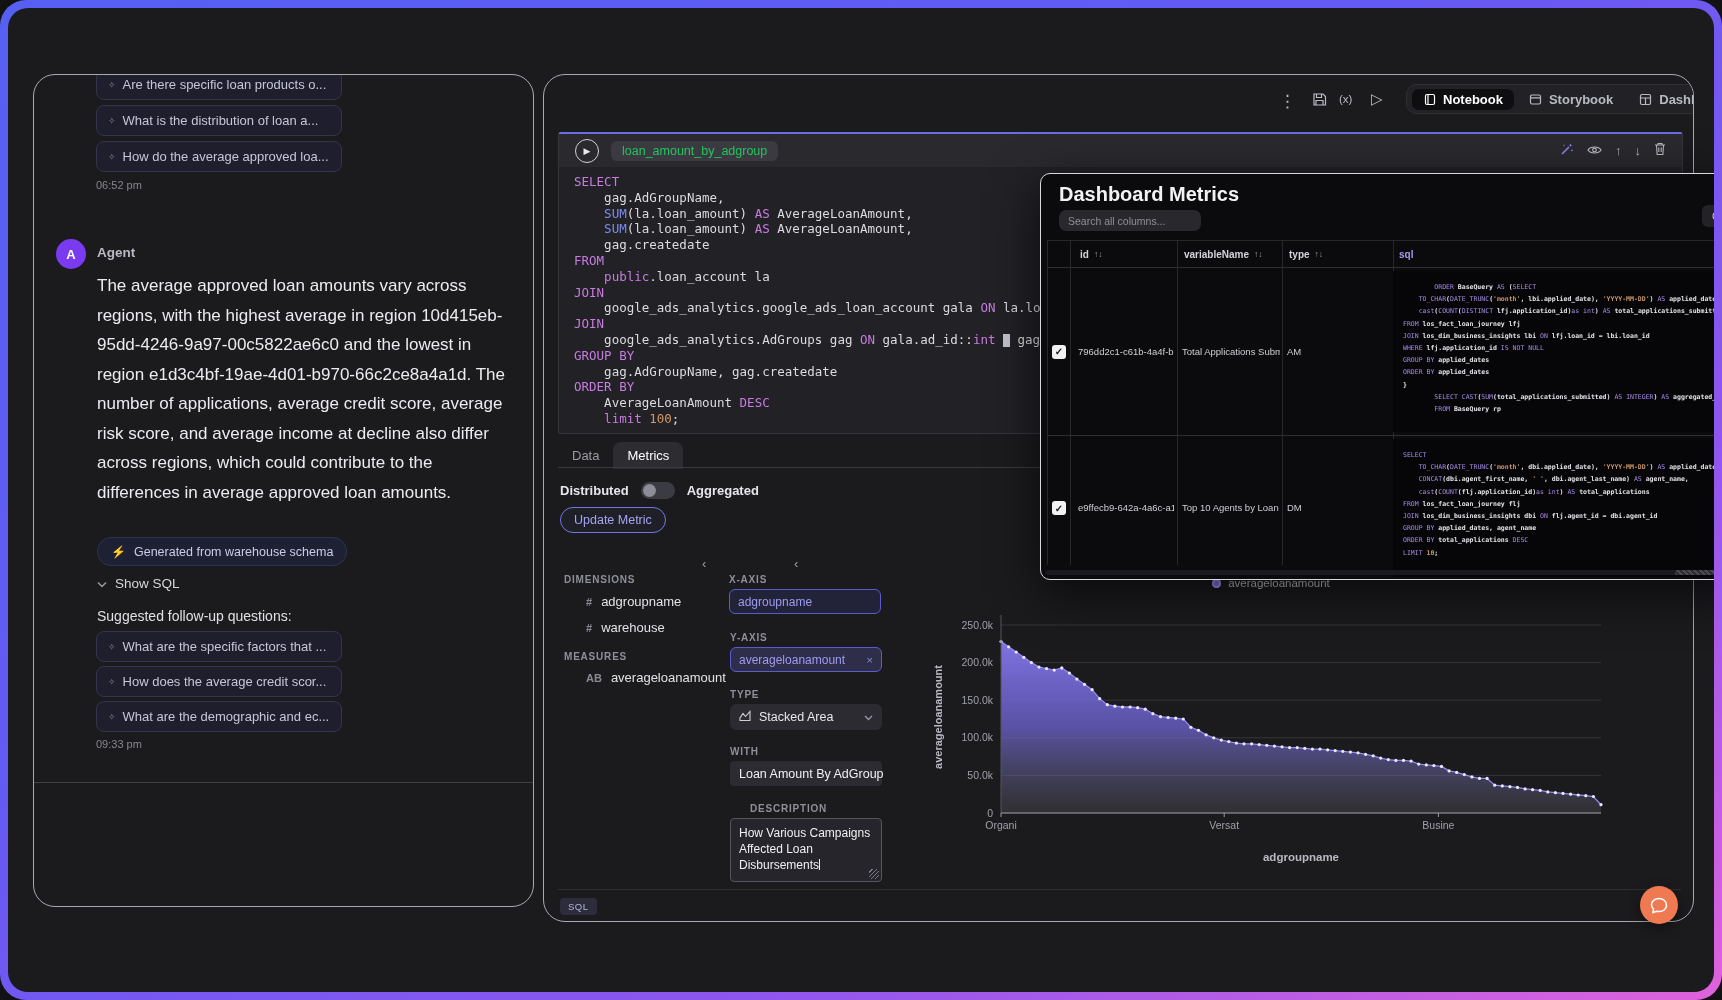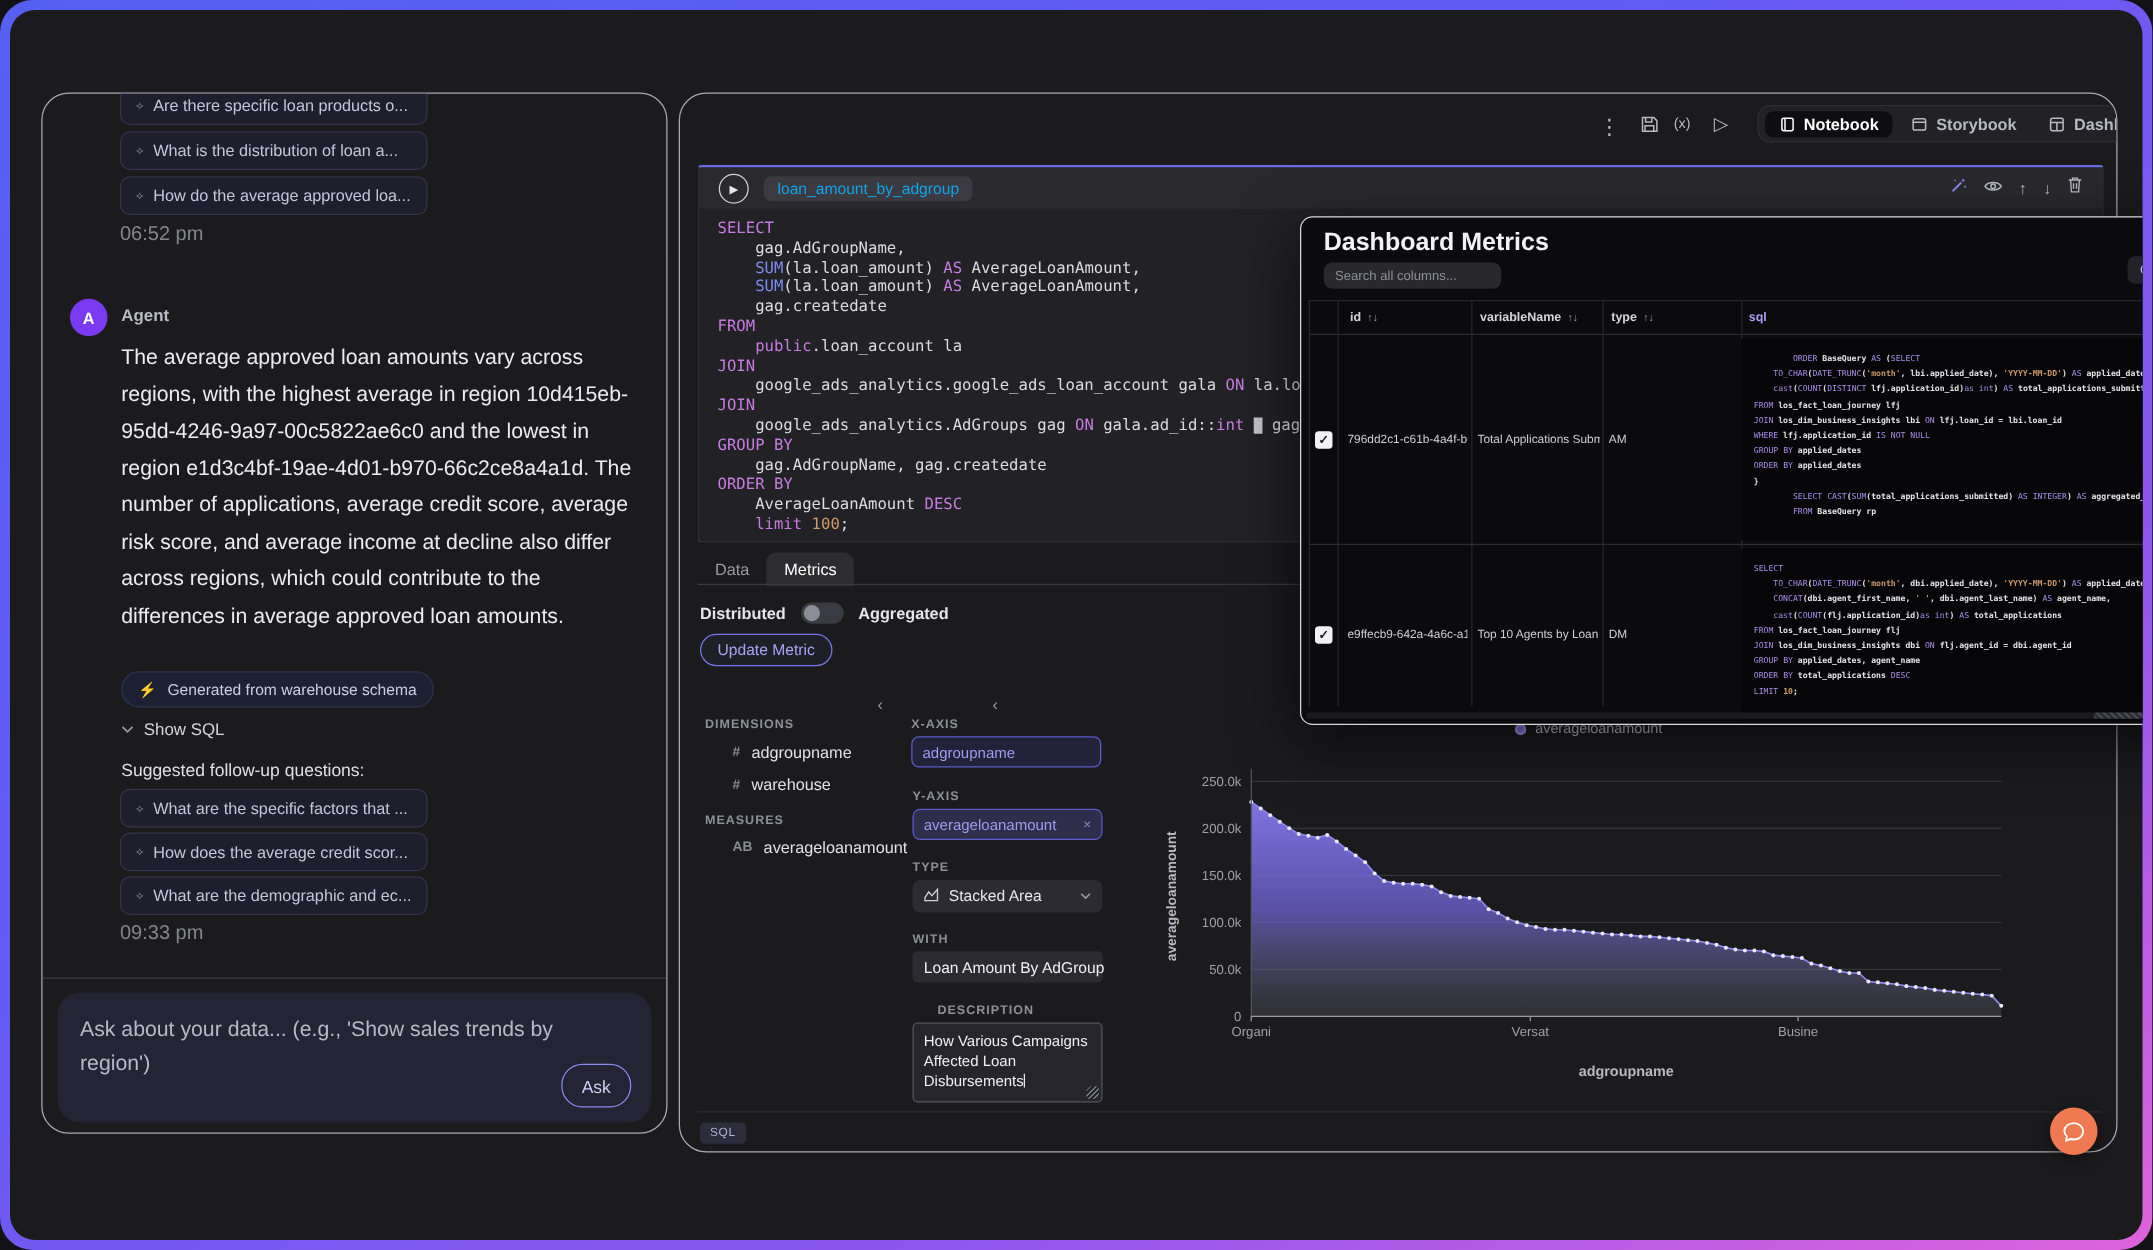--- a/index.html
+++ b/index.html
@@ -7,21 +7,21 @@
          background:linear-gradient(150deg,#5560f2 0%,#635af3 40%,#8e56ee 72%,#df63dc 100%);}
   .inner{position:absolute;left:8px;top:8px;width:1706px;height:984px;background:#1b1b1e;border-radius:20px;overflow:hidden;}
   .abs{position:absolute;}
   .panel{position:absolute;border:1px solid #a9a9b4;border-radius:22px;overflow:hidden;}
 
   
   .chip{display:flex;align-items:center;gap:7px;height:29px;padding:0 11px;border:1px solid #34344c;
         background:#1e1e2c;border-radius:8px;color:#c6c6da;font-size:13px;white-space:nowrap;overflow:hidden;width:222px;}
   .chip .chip-ic{color:#8a8aa8;font-size:9px;flex:0 0 auto;}
   .chips-col{display:flex;flex-direction:column;gap:5px;}
-  .timestamp{color:#85858e;font-size:16px;}
+  .timestamp{color:#85858e;font-size:11px;}
   .avatar{width:30px;height:30px;border-radius:50%;background:#7a3bf0;color:#fff;display:flex;align-items:center;justify-content:center;font-size:13px;font-weight:700;}
   .agent-name{color:#b9b9c2;font-size:13.5px;font-weight:600;}
   .agent-msg{color:#ececf0;font-size:17px;line-height:29.5px;width:420px;}
   .gen-badge{display:inline-flex;align-items:center;gap:8px;height:27px;padding:0 13px;background:#1e2133;
              border:1px solid #2e3450;border-radius:14px;color:#c8cde8;font-size:12.5px;}
   .bolt{color:#f5a73c;font-size:12px;}
   .showsql{display:flex;align-items:center;gap:8px;color:#d6d6da;font-size:13.5px;}
   .chev{color:#9a9aa2;font-size:11px;}
   .followups-title{color:#e0e0e4;font-size:14px;}
   .divider-h{position:absolute;height:1px;background:#3f3f46;}
@@ -36,21 +36,21 @@
              border-radius:10px;padding:3px 5px;height:30px;box-sizing:border-box;}
   .vtab{display:flex;align-items:center;gap:7px;padding:3px 11px;border-radius:7px;color:#b9b9c2;font-size:13px;font-weight:600;}
   .vtab.active{background:#0e0e11;color:#fff;}
   .vtab svg{display:block;}
 
   
   .cell{position:absolute;background:#212126;border:1px solid #35353c;border-top:2px solid #6c6ce0;border-radius:3px;}
   .cell-head{height:33px;background:#29292e;display:flex;align-items:center;}
   .play-circ{width:22px;height:22px;border-radius:50%;border:1.5px solid #d0d0d6;display:flex;align-items:center;justify-content:center;
              color:#e8e8ea;font-size:9px;margin-left:16px;}
-  .cell-title{margin-left:12px;background:#3a3a40;border-radius:6px;padding:3px 11px;color:#0ea5e9;font-size:12.5px;}
+  .cell-title{margin-left:12px;background:#3a3a40;border-radius:6px;padding:3px 11px;color:#22c55e;font-size:12.5px;}
   .cell-icons{margin-left:auto;margin-right:16px;display:flex;align-items:center;gap:13px;color:#b9b9c2;}
   .cell-icons .wand{color:#8b85f0;}
   .code{font-family:"DejaVu Sans Mono",monospace;font-size:12.5px;line-height:15.8px;color:#dcdce0;white-space:pre;
         padding:7px 0 6px 15px;}
   .code .kw{color:#c77ce0;}
   .code .fn{color:#7d8bf0;}
   .code .num{color:#d19a66;}
   .code .cursor{display:inline-block;width:7px;height:13px;background:#c3c3cd;vertical-align:-2px;}
 
   .nb-tab{font-size:13px;color:#9a9aa2;padding:6px 14px;}
@@ -169,24 +169,20 @@
           </div>
           <div class="chip">
             <span class="chip-ic">✧</span>
             <span>What are the demographic and ec...</span>
           </div>
         </div>
     <div class="timestamp abs" style="left:62px;top:663px;">09:33 pm</div>
 
     <div class="divider-h" style="left:0;top:707px;width:499px;"></div>
 
-    <div class="ask-box" style="left:12px;top:719px;width:475px;height:104px;">
-      <div class="ask-ph abs" style="left:18px;top:16px;">Ask about your data... (e.g., 'Show sales trends by region')</div>
-      <div class="ask-btn">Ask</div>
-    </div>
   </div>
 
   <div class="panel" style="left:535px;top:66px;width:1149px;height:846px;">
 
     <div class="tool-ic abs" style="left:735px;top:16px;font-size:17px;">⋮</div>
     <div class="tool-ic abs" style="left:768px;top:17px;">
       <svg width="15" height="15" viewBox="0 0 15 15">
             <path d="M2 2 h9 l2.5 2.5 V13 H2 Z M4.5 2 v3.5 h5 V2 M4 13 v-4.5 h7 V13" stroke="#b9b9c2" stroke-width="1.2" fill="none"></path>
           </svg>
     </div>

